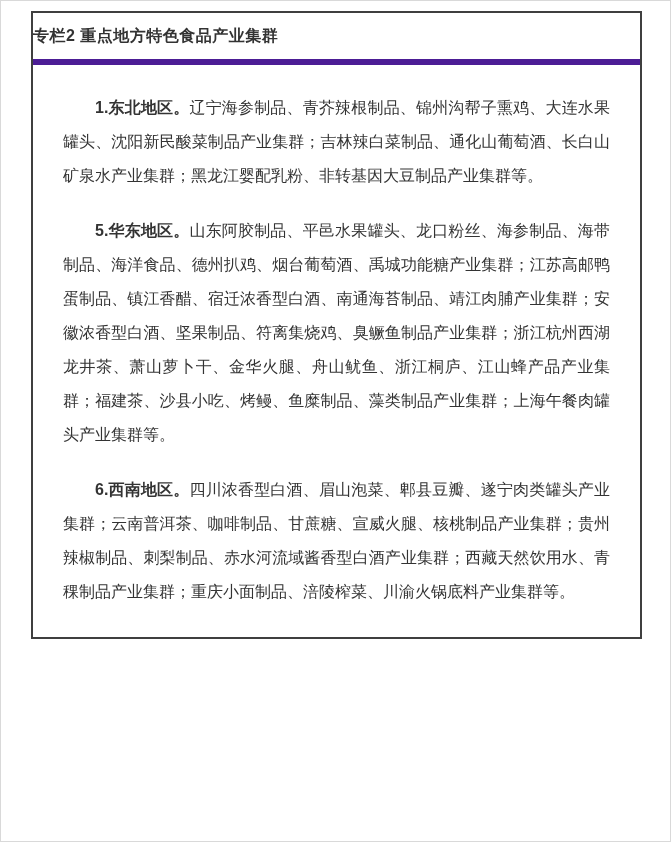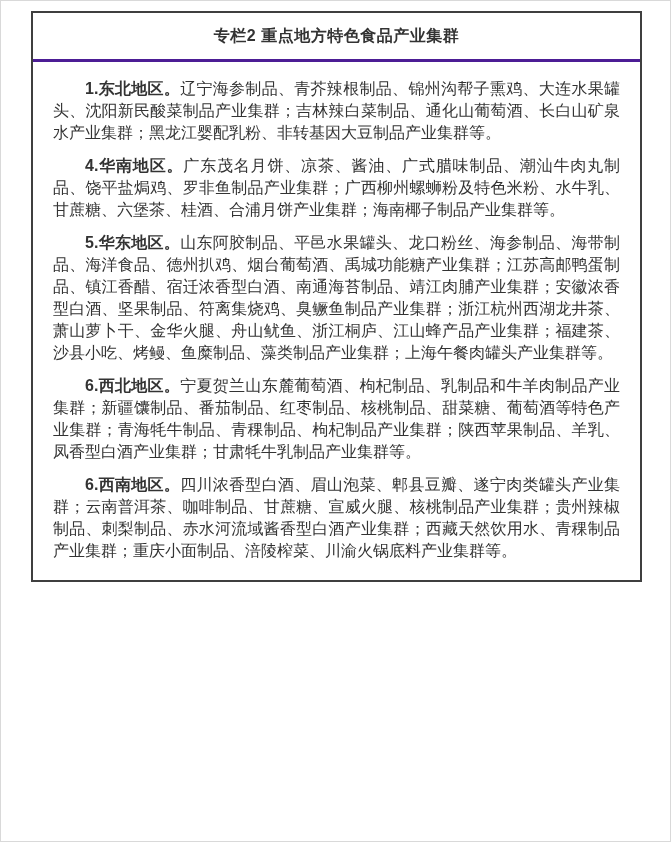--- a/index.html
+++ b/index.html
@@ -16,36 +16,36 @@
   .box {
     position: absolute;
     left: 30px;
     top: 10px;
     width: 611px;
     box-sizing: border-box;
     border: 2px solid #3f3f3f;
     background: #ffffff;
   }
   .box-title {
-    border-bottom: 3px solid #4c1d95;
-    text-align: center;
+    border-bottom: 6px solid #4c1d95;
+    text-align: left;
     font-weight: bold;
     font-size: 16px;
     color: #333333;
     padding: 13px 0 12px 0;
     letter-spacing: 0.5px;
   }
   .box-body {
     padding: 7px 13px 9px 13px;
   }
   .para {
-    margin: 7px;
+    margin: 17px;
     padding: 2px 0;
     font-size: 16px;
-    line-height: 22px;
+    line-height: 34px;
     color: #333333;
     text-align: justify;
     text-indent: 2em;
     word-break: break-all;
   }
   .para .lead {
     font-weight: bold;
     color: #333333;
   }
 </style>
@@ -53,22 +53,20 @@
 <body>
 
 <div class="box">
   <div class="box-title">专栏2 重点地方特色食品产业集群</div>
   <div class="box-body">
 
     <p class="para"><b class="lead">1.东北地区。</b><span>辽宁海参制品、青芥辣根制品、锦州沟帮子熏鸡、大连水果罐头、沈阳新民酸菜制品产业集群；吉林辣白菜制品、通化山葡萄酒、长白山矿泉水产业集群；黑龙江婴配乳粉、非转基因大豆制品产业集群等。</span></p>
 
 
 
-    <p class="para"><b class="lead">4.华南地区。</b><span>广东茂名月饼、凉茶、酱油、广式腊味制品、潮汕牛肉丸制品、饶平盐焗鸡、罗非鱼制品产业集群；广西柳州螺蛳粉及特色米粉、水牛乳、甘蔗糖、六堡茶、桂酒、合浦月饼产业集群；海南椰子制品产业集群等。</span></p>
 
     <p class="para"><b class="lead">5.华东地区。</b><span>山东阿胶制品、平邑水果罐头、龙口粉丝、海参制品、海带制品、海洋食品、德州扒鸡、烟台葡萄酒、禹城功能糖产业集群；江苏高邮鸭蛋制品、镇江香醋、宿迁浓香型白酒、南通海苔制品、靖江肉脯产业集群；安徽浓香型白酒、坚果制品、符离集烧鸡、臭鳜鱼制品产业集群；浙江杭州西湖龙井茶、萧山萝卜干、金华火腿、舟山鱿鱼、浙江桐庐、江山蜂产品产业集群；福建茶、沙县小吃、烤鳗、鱼糜制品、藻类制品产业集群；上海午餐肉罐头产业集群等。</span></p>
 
-    <p class="para"><b class="lead">6.西北地区。</b><span>宁夏贺兰山东麓葡萄酒、枸杞制品、乳制品和牛羊肉制品产业集群；新疆馕制品、番茄制品、红枣制品、核桃制品、甜菜糖、葡萄酒等特色产业集群；青海牦牛制品、青稞制品、枸杞制品产业集群；陕西苹果制品、羊乳、凤香型白酒产业集群；甘肃牦牛乳制品产业集群等。</span></p>
 
     <p class="para"><b class="lead">6.西南地区。</b><span>四川浓香型白酒、眉山泡菜、郫县豆瓣、遂宁肉类罐头产业集群；云南普洱茶、咖啡制品、甘蔗糖、宣威火腿、核桃制品产业集群；贵州辣椒制品、刺梨制品、赤水河流域酱香型白酒产业集群；西藏天然饮用水、青稞制品产业集群；重庆小面制品、涪陵榨菜、川渝火锅底料产业集群等。</span></p>
 
   </div>
 </div>
 
 </body></html>

